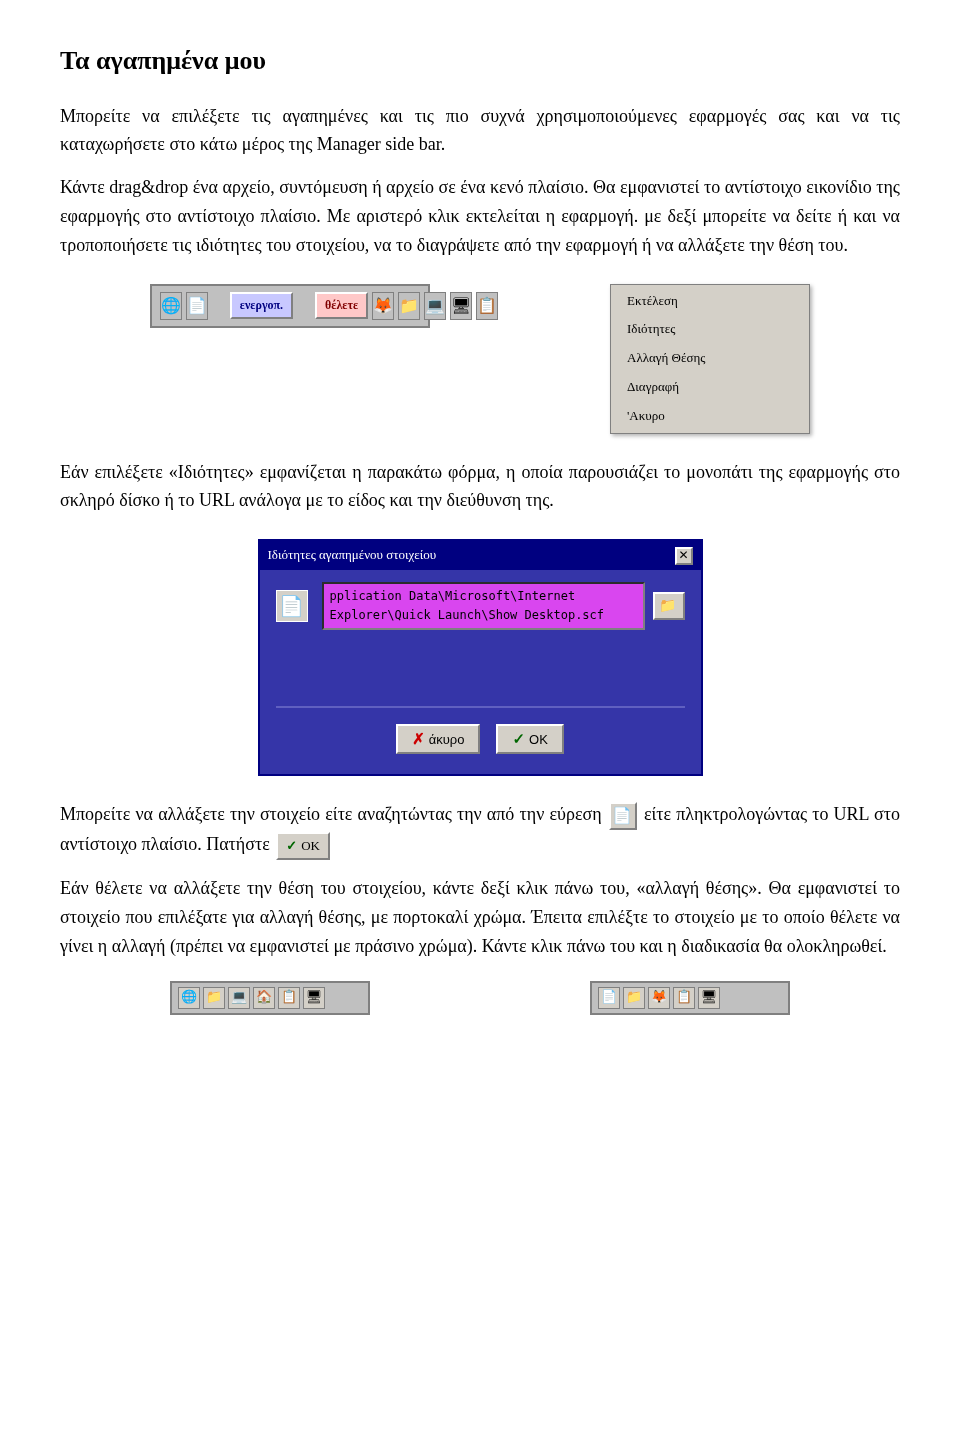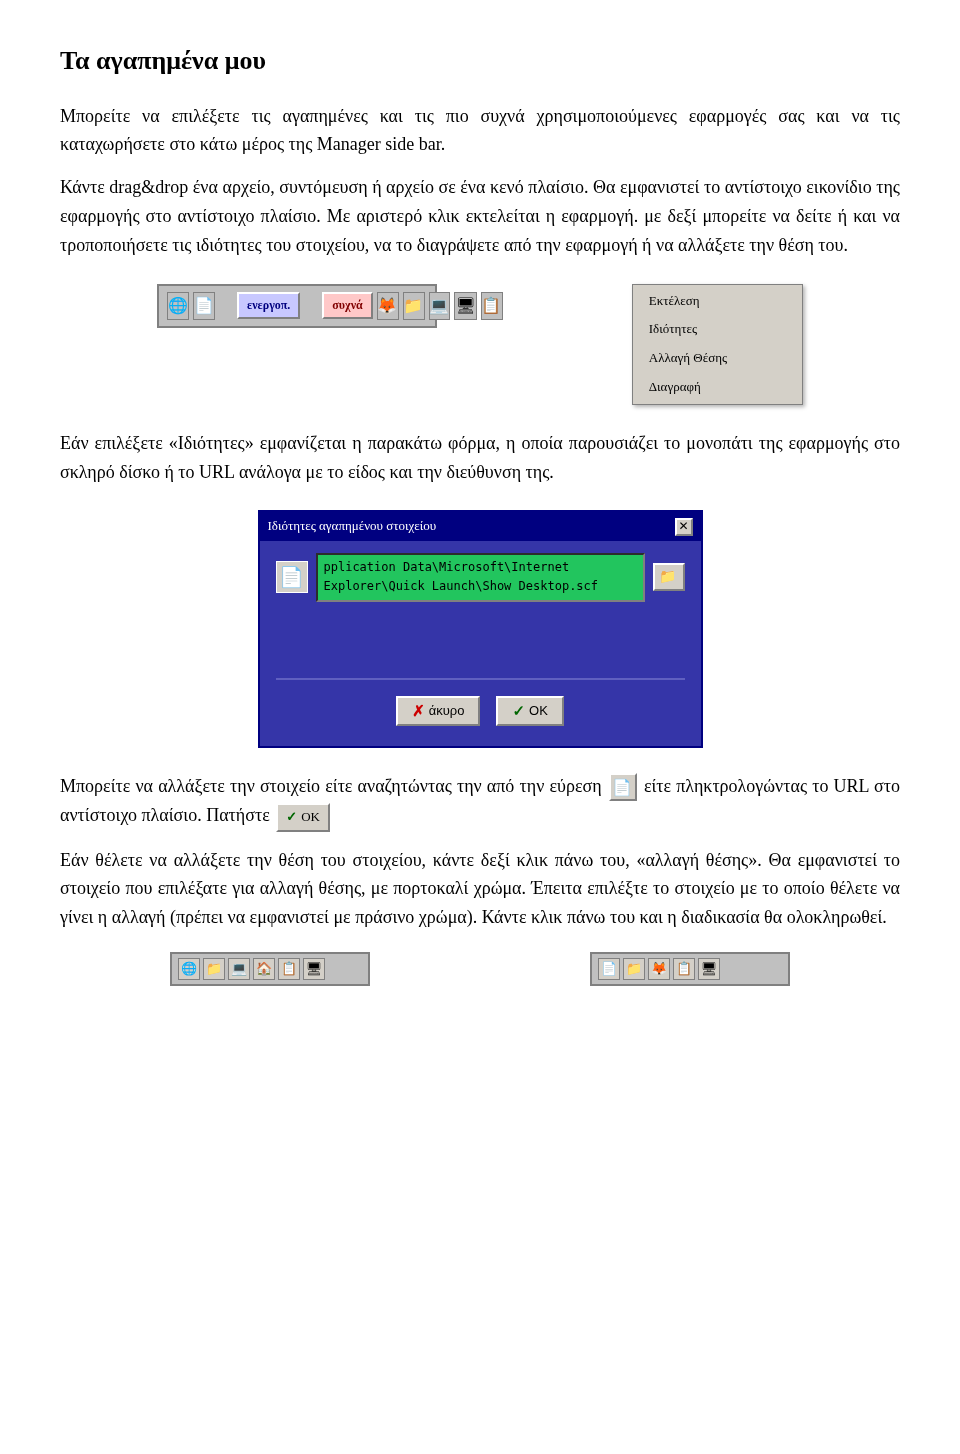--- a/index.html
+++ b/index.html
@@ -69,21 +69,21 @@
     .toolbar-btn.skose {
       background: #ffc8c8;
       color: #800000;
       font-weight: bold;
     }
     
     .context-menu-mock {
       background: #d4d0c8;
       border: 1px solid #808080;
       box-shadow: 2px 2px 4px rgba(0,0,0,0.3);
-      width: 171px;
+      width: 200px;
       padding: 2px 0;
     }
     .context-menu-mock .menu-item {
       font-size: 13px;
       padding: 4px 16px;
       background: #d4d0c8;
       cursor: pointer;
     }
     
     .dialog-mock {
@@ -131,26 +131,27 @@
       height: 32px;
       background: #d4d0c8;
       border: 1px solid #fff;
       display: flex;
       align-items: center;
       justify-content: center;
       font-size: 20px;
     }
     .dialog-textfield {
       flex: 1;
-      background: #22c55e;
+      background: #d946ef;
       border: 2px inset #808080;
       padding: 3px 6px;
       font-size: 12px;
       color: #000;
       font-family: monospace;
+      margin-left: 6px;
     }
     .dialog-browse-btn {
       width: 32px;
       height: 28px;
       background: #d4d0c8;
       border-top: 2px solid #fff;
       border-left: 2px solid #fff;
       border-right: 2px solid #808080;
       border-bottom: 2px solid #808080;
       cursor: pointer;
@@ -277,33 +278,34 @@
 <p>Μπορείτε να επιλέξετε τις αγαπημένες και τις πιο συχνά χρησιμοποιούμενες εφαρμογές σας και να τις καταχωρήσετε στο κάτω μέρος της Manager side bar.</p>
 
 <p>Κάντε drag&amp;drop ένα αρχείο, συντόμευση ή αρχείο σε ένα κενό πλαίσιο. Θα εμφανιστεί το αντίστοιχο εικονίδιο της εφαρμογής στο αντίστοιχο πλαίσιο. Με αριστερό κλικ εκτελείται η εφαρμογή. με δεξί μπορείτε να δείτε ή και να τροποποιήσετε τις ιδιότητες του στοιχείου, να το διαγράψετε από την εφαρμογή ή να αλλάξετε την θέση του.</p>
 
 <div class="image-row">
 
   <div class="toolbar-mock">
     <div class="toolbar-icon">🌐</div>
     <div class="toolbar-icon">📄</div>
     <div class="toolbar-btn energo">ενεργοπ.</div>
-    <div class="toolbar-btn skose">συχνά</div>
+    <div class="toolbar-btn skose">θέλετε</div>
     <div class="toolbar-icon">🦊</div>
     <div class="toolbar-icon">📁</div>
     <div class="toolbar-icon">💻</div>
     <div class="toolbar-icon">🖥</div>
     <div class="toolbar-icon">📋</div>
   </div>
 
   <div class="context-menu-mock">
     <div class="menu-item">Εκτέλεση</div>
     <div class="menu-item">Ιδιότητες</div>
     <div class="menu-item">Αλλαγή Θέσης</div>
     <div class="menu-item">Διαγραφή</div>
+    <div class="menu-item">'Ακυρο</div>
   </div>
 </div>
 
 <p>Εάν επιλέξετε «Ιδιότητες» εμφανίζεται η παρακάτω φόρμα, η οποία παρουσιάζει το μονοπάτι της εφαρμογής στο σκληρό δίσκο ή το URL ανάλογα με το είδος και την διεύθυνση της.</p>
 
 <div class="image-row single">
   <div class="dialog-mock">
     <div class="dialog-title-bar">
       <span>Ιδιότητες αγαπημένου στοιχείου</span>
       <div class="close-btn">✕</div>

